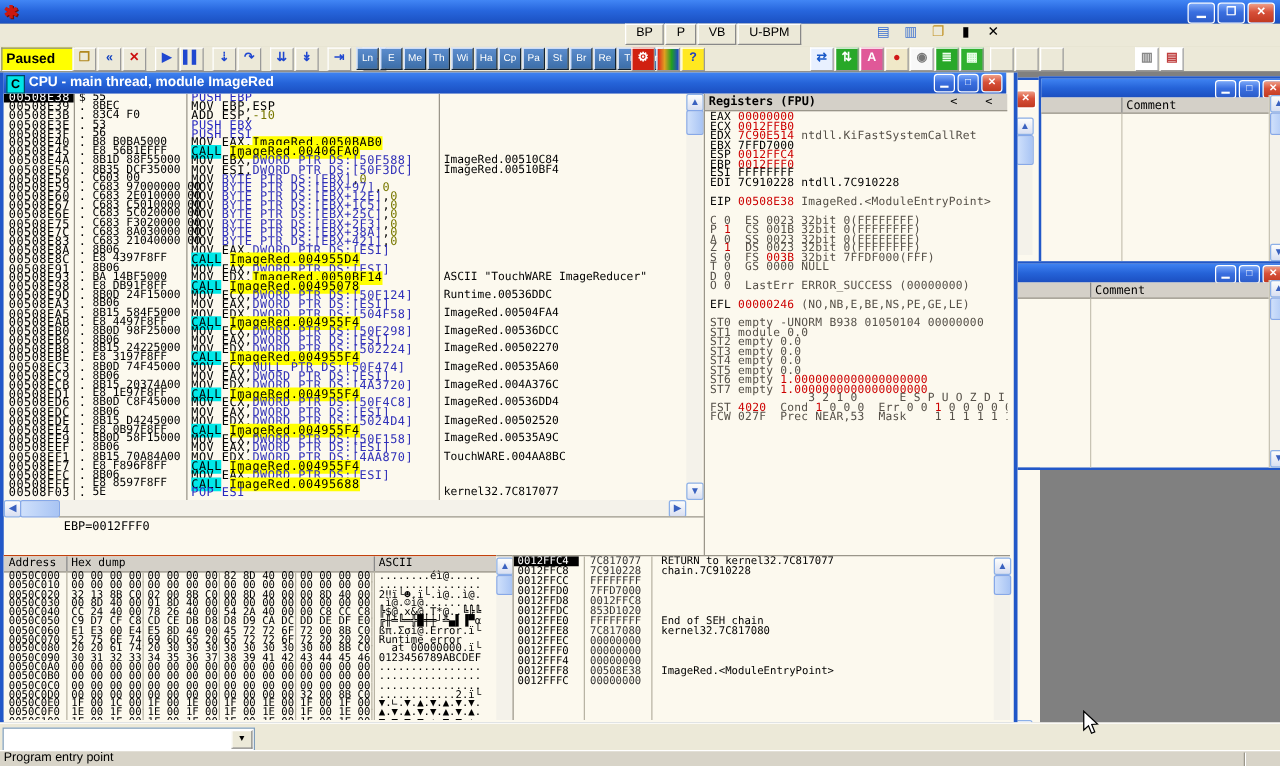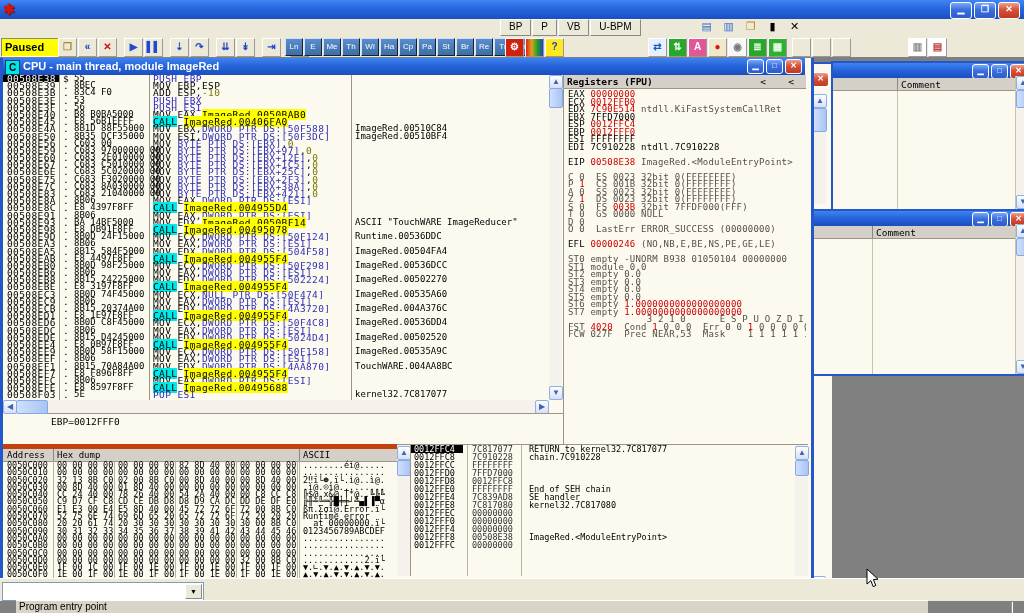--- a/index.html
+++ b/index.html
@@ -83,21 +83,21 @@
   #info-pane{left:0;top:355px;width:559px;height:31px;border-top:1px solid #9a968a;
     font-size:9.5px;padding:2px 0 0 4px;margin-left:44px;}
   
   #regs{left:560px;top:17px;width:242px;height:369px;border-left:1px solid #9a968a;}
   #regs .hdrbar{position:relative;height:12px;font-size:9.5px;font-weight:bold;padding:1px 0 0 3px;
     font-family:"DejaVu Sans Mono",monospace;}
   #regs .arr{position:absolute;top:1px;font-weight:normal;}
   .rrow{height:7.5px;font-size:9px;line-height:7.7px;letter-spacing:0.2px;white-space:pre;padding-left:4px;}
 
   
-  #dump{left:0;top:386px;width:394px;height:131px;border-top:5px solid #c2410c;}
+  #dump{left:0;top:386px;width:394px;height:131px;border-top:1px solid #c2410c;}
   #dump-hdr{position:relative;height:11px;font-size:9px;padding-top:1px;}
   #dump-hdr span{position:absolute;top:1px;}
   .hrow{position:relative;height:7.3px;font-size:8.5px;line-height:7.5px;white-space:pre;}
   .h-addr{position:absolute;left:4px;}
   .h-hex{position:absolute;left:54px;display:flex;}
   .h-hex i{font-style:normal;width:57px;border-right:1px solid #b8b4a4;margin-right:3px;}
   .h-ascii{position:absolute;left:300px;}
   #dump-vsb{left:394px;top:386px;width:13px;height:131px;border-top:1px solid #9a968a;}
 
   #stack{left:407px;top:386px;width:385px;height:131px;border-top:1px solid #9a968a;border-left:1px solid #9a968a;}
@@ -118,21 +118,21 @@
     border-bottom:1px solid #9a968a;font-family:"DejaVu Sans Mono",monospace;}
   .cwin-vsb{position:absolute;right:0;top:13px;bottom:0;width:13px;background:#f4f2ea;border-left:1px solid #c8c4b4;}
 
   
   #combobar{position:absolute;left:0;top:578px;width:1024px;height:22px;background:#ece9d8;
     border-top:1px solid #fff;}
   #cmd-combo{position:absolute;left:2px;top:3px;width:200px;height:17px;background:#fff;
     border:1px solid;border-color:#7f9db9 #7f9db9 #7f9db9 #7f9db9;}
   #cmd-combo .drop{position:absolute;right:1px;top:1px;width:15px;height:13px;background:#ece9d8;
     border:1px solid;border-color:#fff #888 #888 #fff;font-size:7px;text-align:center;line-height:13px;}
-  #statusbar{position:absolute;left:16px;top:600px;width:912px;height:13px;background:#d8d4c8;
+  #statusbar{position:absolute;left:0;top:600px;width:1024px;height:13px;background:#d8d4c8;
     border-top:1px solid #fff;font-size:10px;color:#000;}
   #statusbar .txt{position:absolute;left:3px;top:0px;}
   #statusbar .sep{position:absolute;left:995px;top:1px;bottom:1px;width:1px;background:#9a968a;border-right:1px solid #fff;}
 
   #cursor{position:absolute;left:866px;top:568px;z-index:99;}
 </style>
 </head>
 <body>
 
 <div id="screen">
@@ -430,22 +430,22 @@
         <span class="sthumb" style="left:0;top:15px;width:12px;height:14px;"></span>
       </div>
 
       <div id="stack" class="pane mono">
         <div>
             <div class="srow"><span class="s-addr sel">0012FFC4</span><span class="s-val">7C817077</span><span class="s-cmt">RETURN to kernel32.7C817077</span></div>
             <div class="srow"><span class="s-addr">0012FFC8</span><span class="s-val">7C910228</span><span class="s-cmt">chain.7C910228</span></div>
             <div class="srow"><span class="s-addr">0012FFCC</span><span class="s-val">FFFFFFFF</span><span class="s-cmt"></span></div>
             <div class="srow"><span class="s-addr">0012FFD0</span><span class="s-val">7FFD7000</span><span class="s-cmt"></span></div>
             <div class="srow"><span class="s-addr">0012FFD8</span><span class="s-val">0012FFC8</span><span class="s-cmt"></span></div>
+            <div class="srow"><span class="s-addr">0012FFDC</span><span class="s-val">853D1020</span><span class="s-cmt"></span></div>
             <div class="srow"><span class="s-addr">0012FFE0</span><span class="s-val">FFFFFFFF</span><span class="s-cmt">End of SEH chain</span></div>
-            <div class="srow"><span class="s-addr">0012FFE4</span><span class="s-val">7C839AD8</span><span class="s-cmt">SE handler</span></div>
             <div class="srow"><span class="s-addr">0012FFE8</span><span class="s-val">7C817080</span><span class="s-cmt">kernel32.7C817080</span></div>
             <div class="srow"><span class="s-addr">0012FFEC</span><span class="s-val">00000000</span><span class="s-cmt"></span></div>
             <div class="srow"><span class="s-addr">0012FFF0</span><span class="s-val">00000000</span><span class="s-cmt"></span></div>
             <div class="srow"><span class="s-addr">0012FFF4</span><span class="s-val">00000000</span><span class="s-cmt"></span></div>
             <div class="srow"><span class="s-addr">0012FFF8</span><span class="s-val">00508E38</span><span class="s-cmt">ImageRed.&lt;ModuleEntryPoint&gt;</span></div>
             <div class="srow"><span class="s-addr">0012FFFC</span><span class="s-val">00000000</span><span class="s-cmt"></span></div>
           </div>
         <div class="vline" style="left:56px;"></div>
         <div class="vline" style="left:110px;"></div>
       </div>

